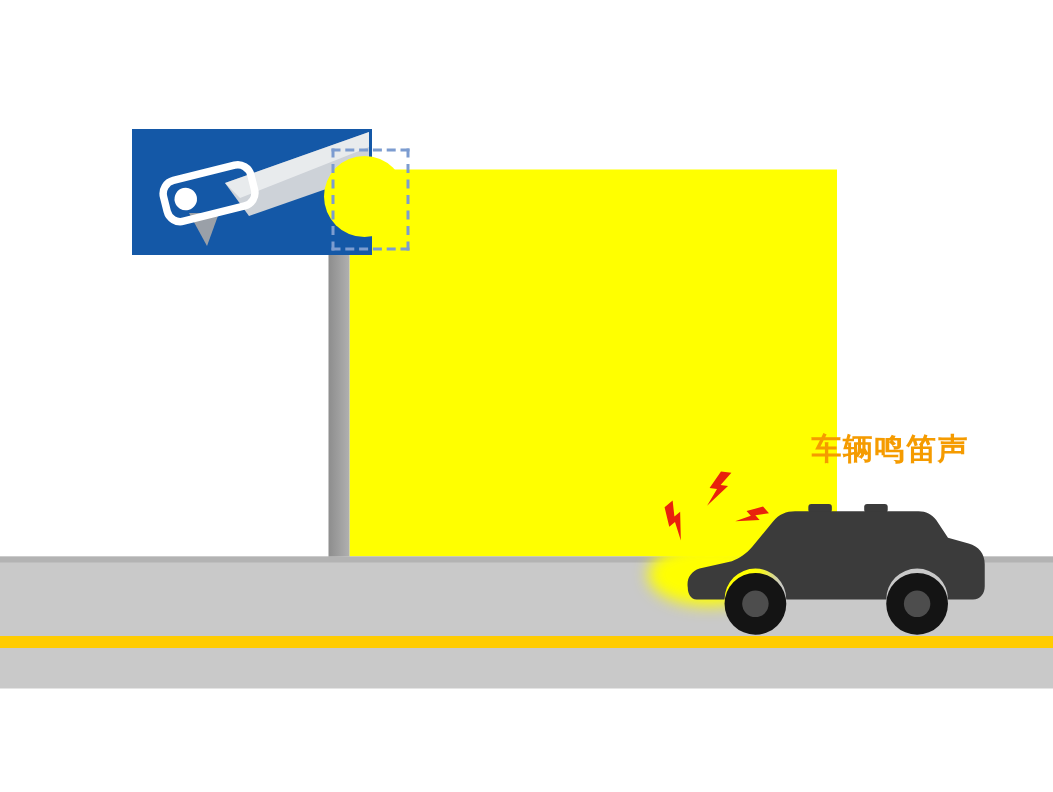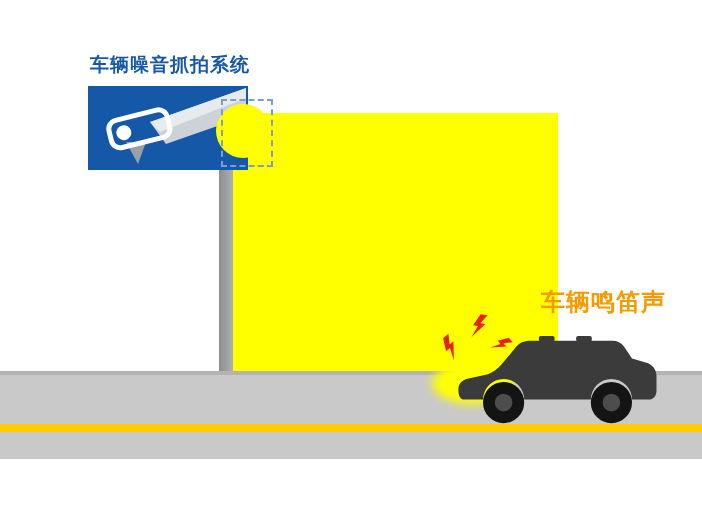--- a/index.html
+++ b/index.html
@@ -24,21 +24,21 @@
 
   
   .flash{position:absolute;left:216px;top:104px;width:54px;height:54px;border-radius:50%;
          background:#FFFF00;z-index:4;}
   .focus-box{position:absolute;left:221px;top:99px;width:48px;height:64px;
              border:2px dashed #7C9CD0;z-index:5;background:transparent;}
 
   
   .camera-label{position:absolute;left:90px;top:52px;color:#1458A7;font-size:19px;font-weight:bold;
                 letter-spacing:1px;z-index:6;white-space:nowrap;}
-  .horn-label{position:absolute;left:541px;top:286px;color:#F59B00;font-size:24px;font-weight:bold;
+  .horn-label{position:absolute;left:541px;top:286px;color:#F59B00;font-size:20px;font-weight:bold;
               letter-spacing:1px;z-index:6;white-space:nowrap;}
 
   
   .glow{position:absolute;left:432px;top:362px;width:82px;height:42px;background:#FFFF00;
         border-radius:50%;filter:blur(5px);z-index:4;}
   .car{position:absolute;left:452px;top:332px;width:212px;height:98px;z-index:5;}
   .car svg{display:block;width:100%;height:100%;}
 
   
   .bolts{position:absolute;left:438px;top:314px;width:78px;height:60px;z-index:6;}
@@ -69,21 +69,20 @@
       <g transform="rotate(-14 55 45)">
         <rect x="22" y="28" width="60" height="28" rx="9" fill="none" stroke="#ffffff" stroke-width="5"></rect>
         <circle cx="36" cy="42" r="7.5" fill="#ffffff"></circle>
       </g>
     </svg>
   </div>
 
   <div class="flash"></div>
   <div class="focus-box"></div>
 
-  <div class="camera-label">车辆噪音抓拍系统</div>
 
   <div class="horn-label">车辆鸣笛声</div>
 
   <div class="glow"></div>
 
   <div class="car">
     <svg viewBox="0 0 215 100">
       <rect x="88" y="4" width="16" height="6" rx="2" fill="#3B3B3B"></rect>
       <rect x="126" y="4" width="16" height="6" rx="2" fill="#3B3B3B"></rect>
       <path d="M12,69 L31,69 A21,21 0 0 1 73,69 L141,69 A21,21 0 0 1 183,69 L200,69

